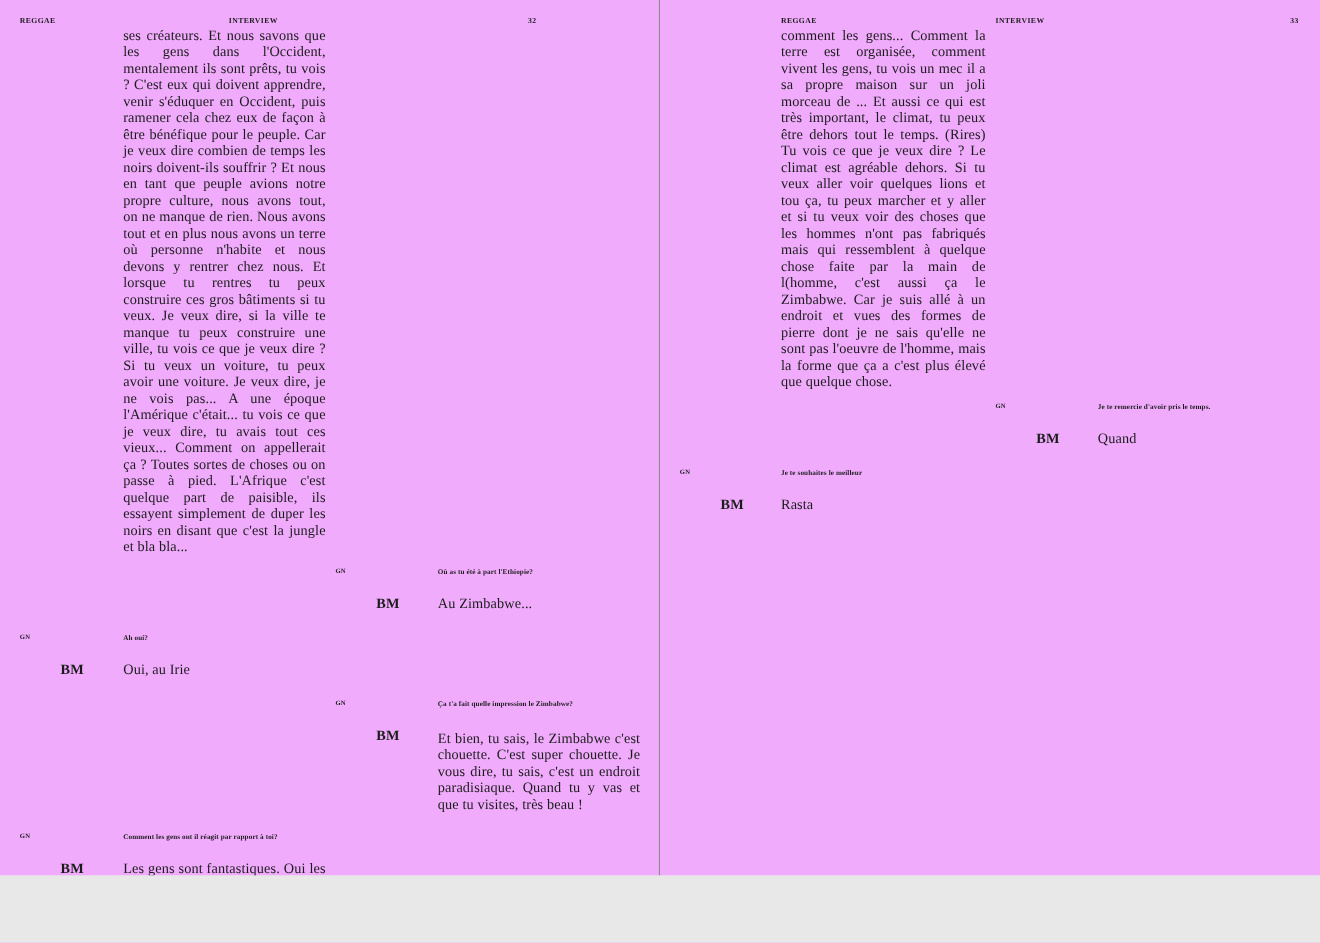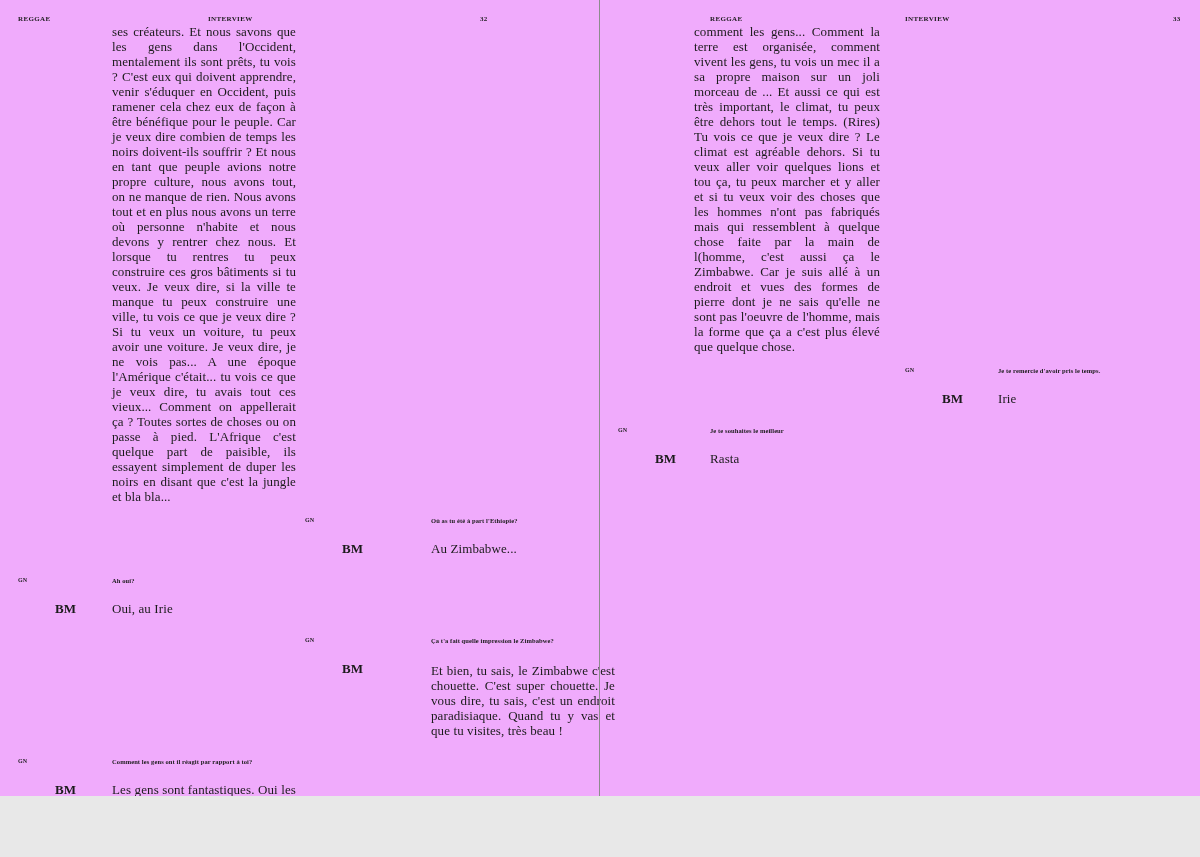--- a/index.html
+++ b/index.html
@@ -19,21 +19,21 @@
     position:absolute;top:15px;
     font-size:7px;font-weight:700;letter-spacing:.35px;
     white-space:nowrap;
   }
   .body-text{
     position:absolute;margin:0;
     font-size:13px;line-height:15px;font-weight:500;
     text-align:justify;letter-spacing:.1px;
   }
   #left-body{left:112px;top:24px;width:184px;}
-  #right-body{left:694px;top:24px;width:186px;}
+  #right-body{left:710px;top:24px;width:186px;}
   .gn{
     position:absolute;
     font-size:6px;font-weight:700;letter-spacing:.2px;
   }
   .question{
     position:absolute;
     font-size:6.5px;font-weight:700;letter-spacing:.1px;
     white-space:nowrap;
   }
   .speaker-bm{
@@ -41,21 +41,21 @@
     font-size:13px;font-weight:700;letter-spacing:.2px;padding-left:37px;
   }
   .answer{
     position:absolute;margin:0;
     font-size:13px;line-height:15px;font-weight:500;letter-spacing:.1px;
     white-space:nowrap;
   }
   .answer.wide{width:184px;text-align:justify;white-space:normal;}
   
   .l-lab1{left:18px;}  .l-txt1{left:112px;}
-  .l-lab2{left:305px;} .l-txt2{left:398px;margin-left:33px;}
+  .l-lab2{left:305px;} .l-txt2{left:398px;}
   
   .r-lab1{left:618px;} .r-txt1{left:710px;}
   .r-lab2{left:905px;} .r-txt2{left:998px;}
 </style>
 </head>
 <body>
 
 <div class="spread">
 
   <div>
@@ -91,21 +91,21 @@
   <div>
     <span class="hdr" style="left:710px">REGGAE</span>
     <span class="hdr" style="left:905px">INTERVIEW</span>
     <span class="hdr" style="left:1173px">33</span>
 
     <p class="body-text" id="right-body">comment les gens... Comment la terre est organisée, comment vivent les gens, tu vois un mec il a sa propre maison sur un joli morceau de ... Et aussi ce qui est très important, le climat, tu peux être dehors tout le temps. (Rires) Tu vois ce que je veux dire ? Le climat est agréable dehors. Si tu veux aller voir quelques lions et tou ça, tu peux marcher et y aller et si tu veux voir des choses que les hommes n'ont pas fabriqués mais qui ressemblent à quelque chose faite par la main de l(homme, c'est aussi ça le Zimbabwe. Car je suis allé à un endroit et vues des formes de pierre dont je ne sais qu'elle ne sont pas l'oeuvre de l'homme, mais la forme que ça a c'est plus élevé que quelque chose.</p>
 
     <span class="gn r-lab2" style="top:367px">GN</span>
     <span class="question r-txt2" style="top:367px">Je te remercie d'avoir pris le temps.</span>
     <span class="speaker-bm r-lab2" style="top:391px">BM</span>
-    <p class="answer r-txt2" style="top:391px">Irie</p>
+    <p class="answer r-txt2" style="top:391px">Quand</p>
 
     <span class="gn r-lab1" style="top:427px">GN</span>
     <span class="question r-txt1" style="top:427px">Je te souhaites le meilleur</span>
     <span class="speaker-bm r-lab1" style="top:451px">BM</span>
     <p class="answer r-txt1" style="top:451px">Rasta</p>
   </div>
 
 </div>
 
 </body></html>

